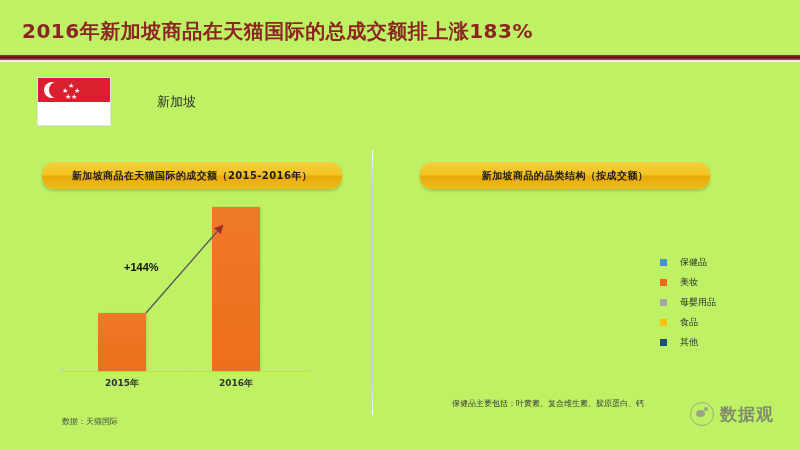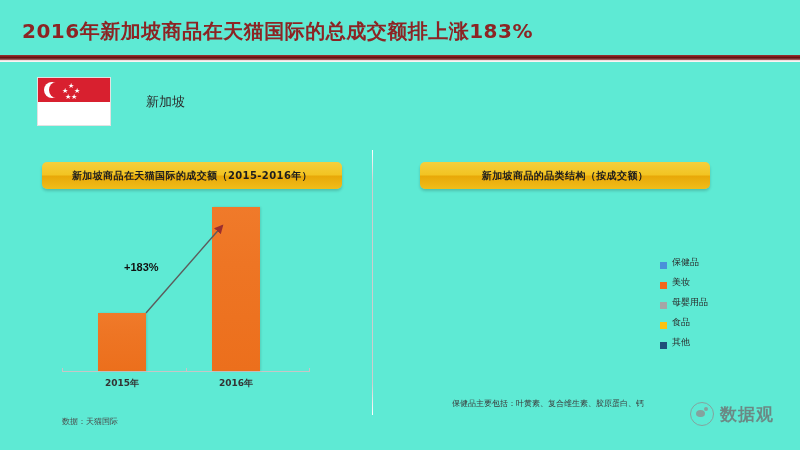--- a/index.html
+++ b/index.html
@@ -4,21 +4,21 @@
 <title>2016 Singapore Tmall Global</title>
 <style>
   html,body{margin:0;padding:0;}
   body{
     width:800px;height:450px;overflow:hidden;
     background:#ffffff;
     font-family:"Liberation Sans","DejaVu Sans",sans-serif;
     position:relative;
     -webkit-font-smoothing:antialiased;
   }
-  .slide{position:absolute;inset:0;background:#5eead4;}
+  .slide{position:absolute;inset:0;background:#bef264;}
 
   
   .page-title{
     position:absolute;left:22px;top:18px;
     font-size:20px;font-weight:bold;letter-spacing:.5px;
     color:#8c2424;
     font-family:"DejaVu Sans","Liberation Sans",sans-serif;
     white-space:nowrap;
   }
   .title-rule{
@@ -48,33 +48,33 @@
     background:#d8202f;
   }
   .stars{position:absolute;left:22px;top:4px;width:24px;height:17px;}
   .stars span{
     position:absolute;color:#ffffff;font-size:7px;line-height:7px;
   }
   .flag-pole{
     position:absolute;left:0;top:0;width:2px;height:64px;background:#d9d9d9;
   }
   .flag-label{
-    margin-left:36px;font-size:13px;color:#2a2a2a;
+    margin-left:47px;font-size:13px;color:#2a2a2a;
     font-family:"DejaVu Sans","Liberation Sans",sans-serif;
   }
 
   
   .v-divider{
     position:absolute;left:372px;top:150px;width:1px;height:265px;
     background:linear-gradient(to bottom,#ffffff,#cdcdcd 12%,#cdcdcd 88%,#ffffff);
   }
 
   
   .banner{
-    position:absolute;height:27px;border-radius:5px;
+    position:absolute;height:27px;border-radius:12px;
     display:flex;align-items:center;justify-content:center;
     background:linear-gradient(to bottom,#f5cf3d 0%,#f2c422 48%,#e8a808 52%,#f0bd1a 100%);
     box-shadow:0 2px 3px rgba(0,0,0,.18);
     color:#1d1d1d;font-size:10px;font-weight:bold;letter-spacing:.4px;
     font-family:"DejaVu Sans","Liberation Sans",sans-serif;
     white-space:nowrap;
   }
   .banner-left{left:42px;top:162px;width:300px;}
   .banner-right{left:420px;top:162px;width:290px;}
 
@@ -107,21 +107,21 @@
   .pie-wrap{position:absolute;left:478px;top:212px;width:170px;height:170px;}
   .pie{
     position:absolute;left:0;top:0;width:162px;height:162px;border-radius:50%;
     box-shadow:0 1px 4px rgba(0,0,0,.10);
   }
   .pie-label{
     position:absolute;left:78px;top:74px;font-size:11px;font-weight:bold;color:#14355c;
     font-family:"Liberation Sans",sans-serif;
   }
   .legend{position:absolute;left:660px;top:256px;width:80px;}
-  .legend-row{display:flex;align-items:flex-end;margin-bottom:7px;}
+  .legend-row{display:flex;align-items:center;margin-bottom:7px;gap:8px;}
   .legend-swatch{width:7px;height:7px;margin-right:5px;flex:0 0 auto;}
   .legend-text{font-size:9px;color:#2a2a2a;font-family:"DejaVu Sans","Liberation Sans",sans-serif;white-space:nowrap;}
 
   
   .note-pie{
     position:absolute;left:452px;top:398px;font-size:8px;color:#3a3a3a;
     font-family:Liberation Sans, sans-serif;white-space:nowrap;
   }
   .note-source{
     position:absolute;left:62px;top:416px;font-size:8px;color:#4a4a4a;
@@ -190,21 +190,21 @@
     <div class="bar-label lbl-2015">2015年</div>
     <div class="bar-label lbl-2016">2016年</div>
     <svg class="arrow-svg" viewBox="0 0 250 185">
       <defs>
         <marker id="ah" markerWidth="7" markerHeight="7" refX="5" refY="3.2" orient="auto">
           <path d="M0,0 L6.5,3.2 L0,6.4 z" fill="#9b2f2f"></path>
         </marker>
       </defs>
       <line x1="84" y1="108" x2="160" y2="21" stroke="#5c5c5c" stroke-width="1.4" marker-end="url(#ah)"></line>
     </svg>
-    <div class="growth-text">+183%</div>
+    <div class="growth-text">+144%</div>
   </div>
 
   <div class="note-source">数据：天猫国际</div>
 
   <div class="banner banner-right">新加坡商品的品类结构（按成交额）</div>
 
 
   <div class="legend">
     <div class="legend-row">
       <span class="legend-swatch" style="background:#4a90d9;"></span>

